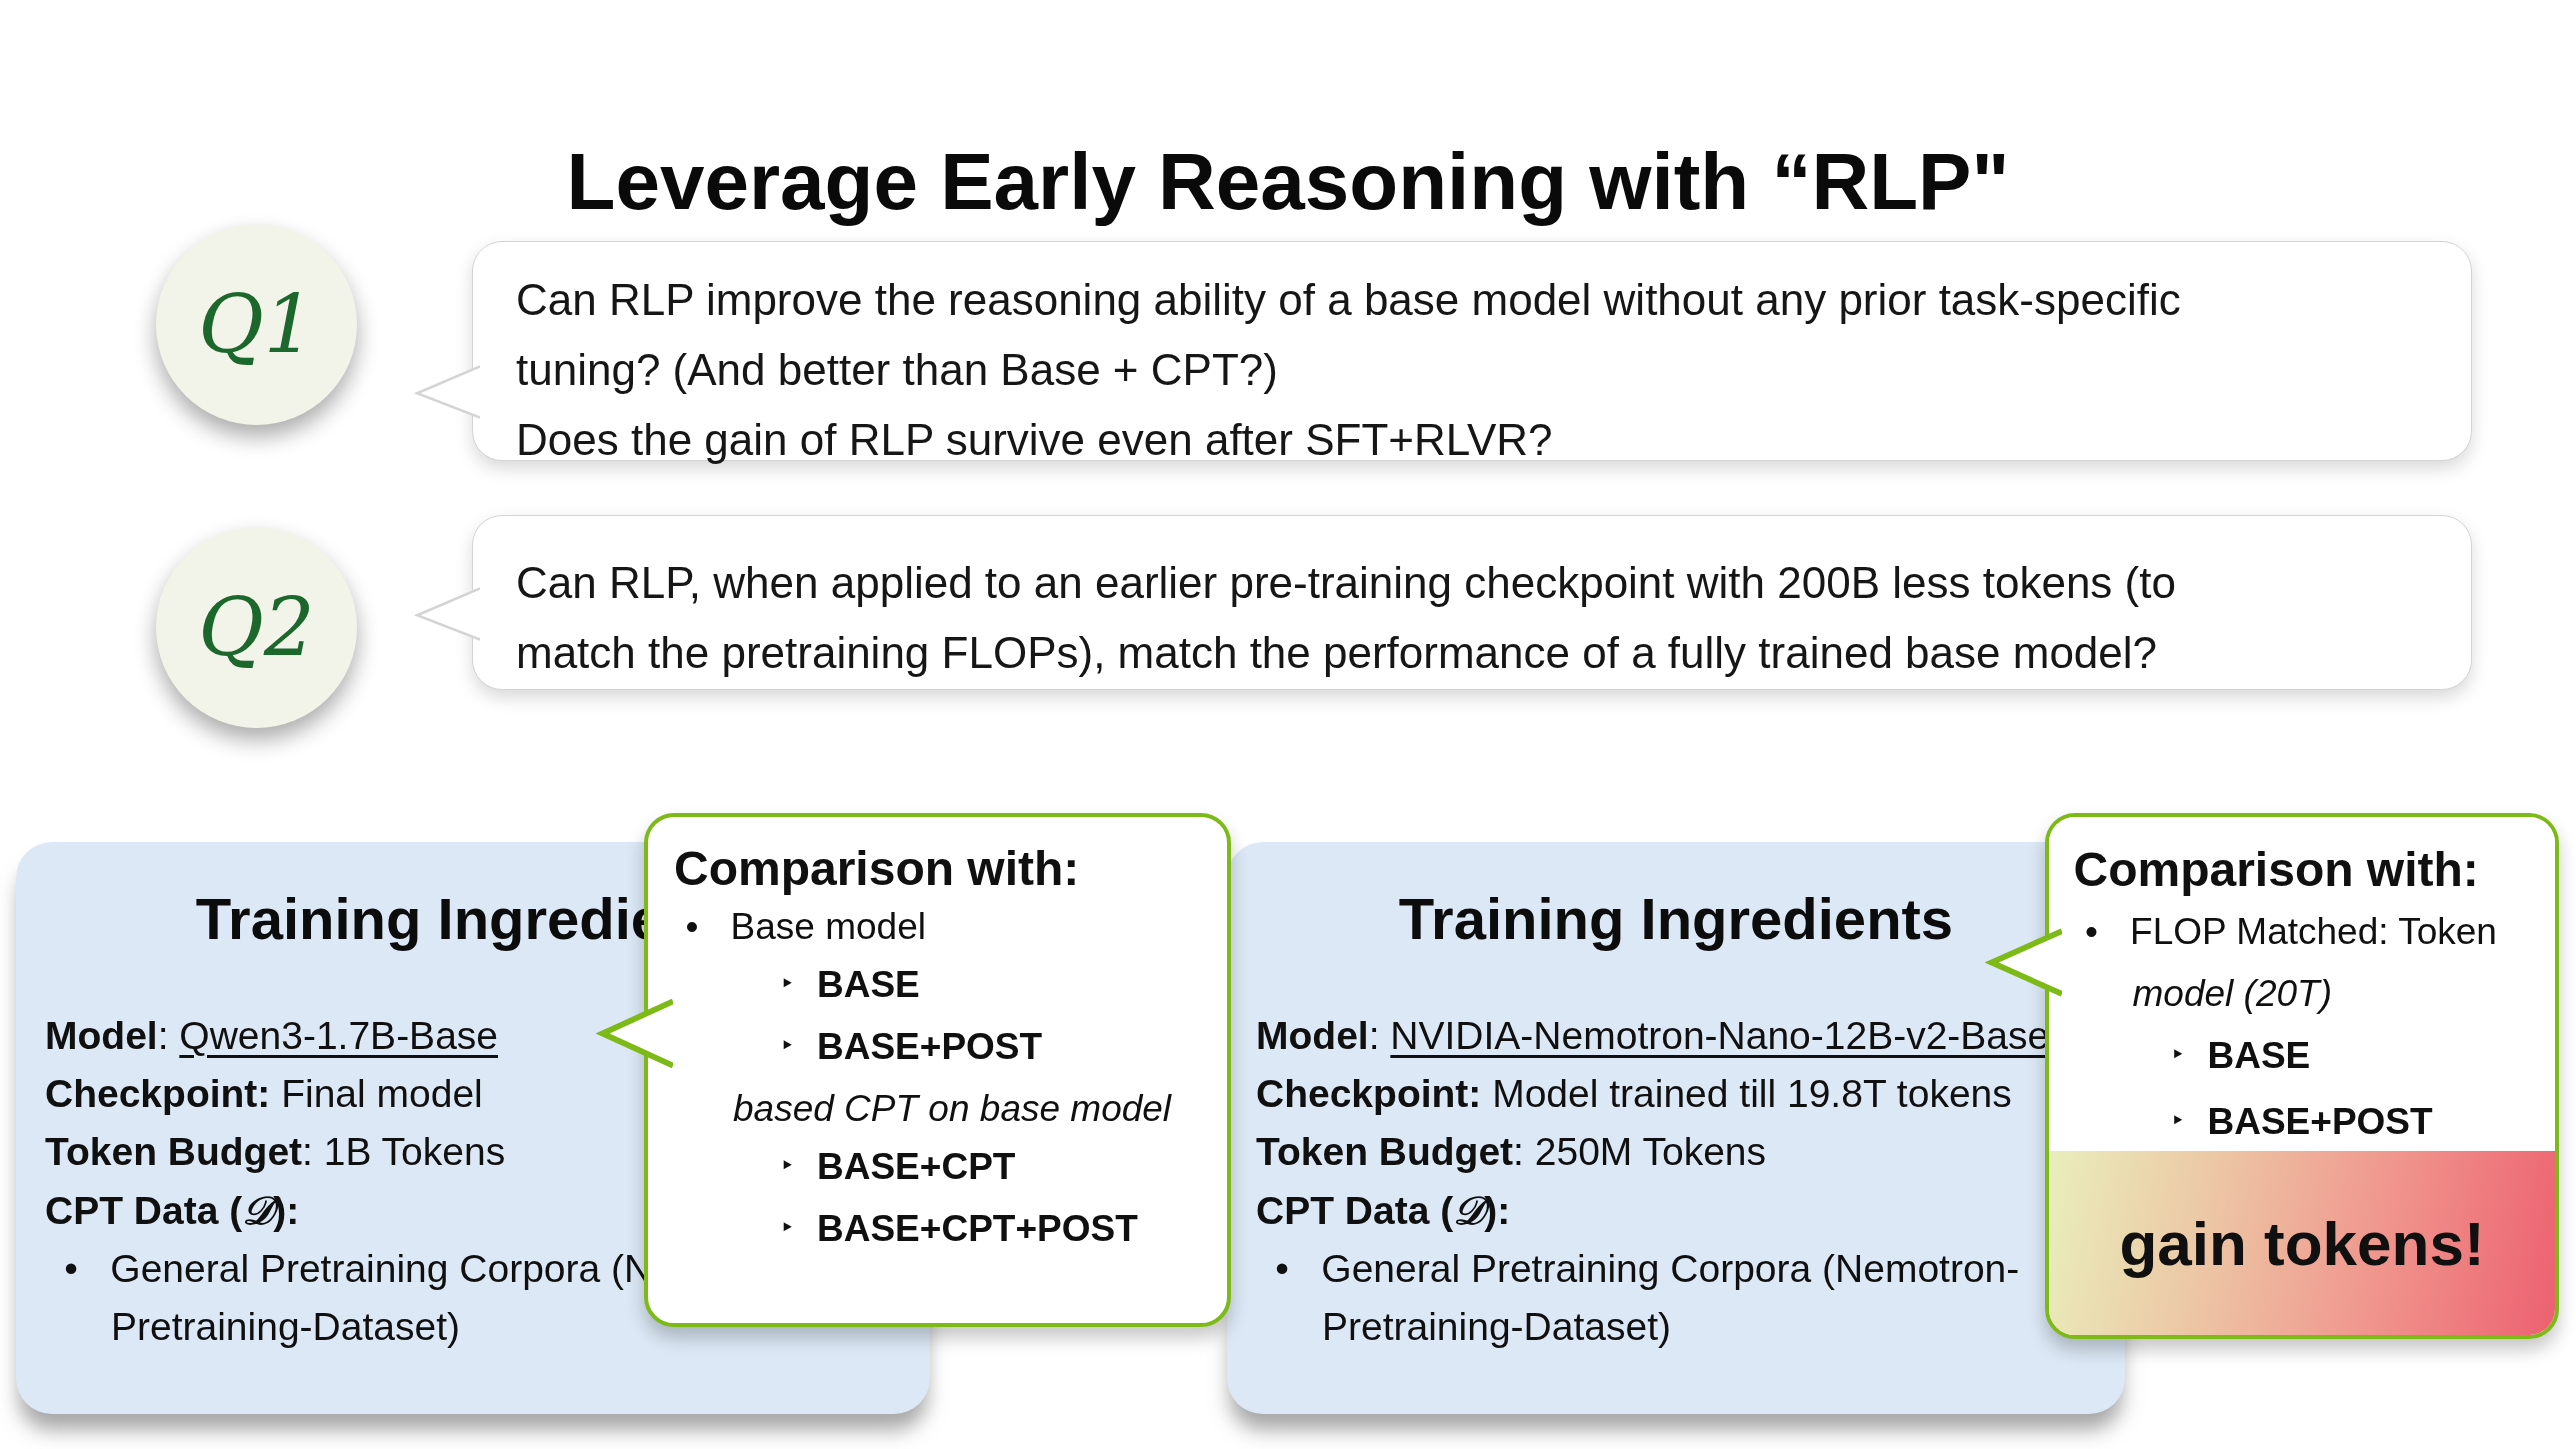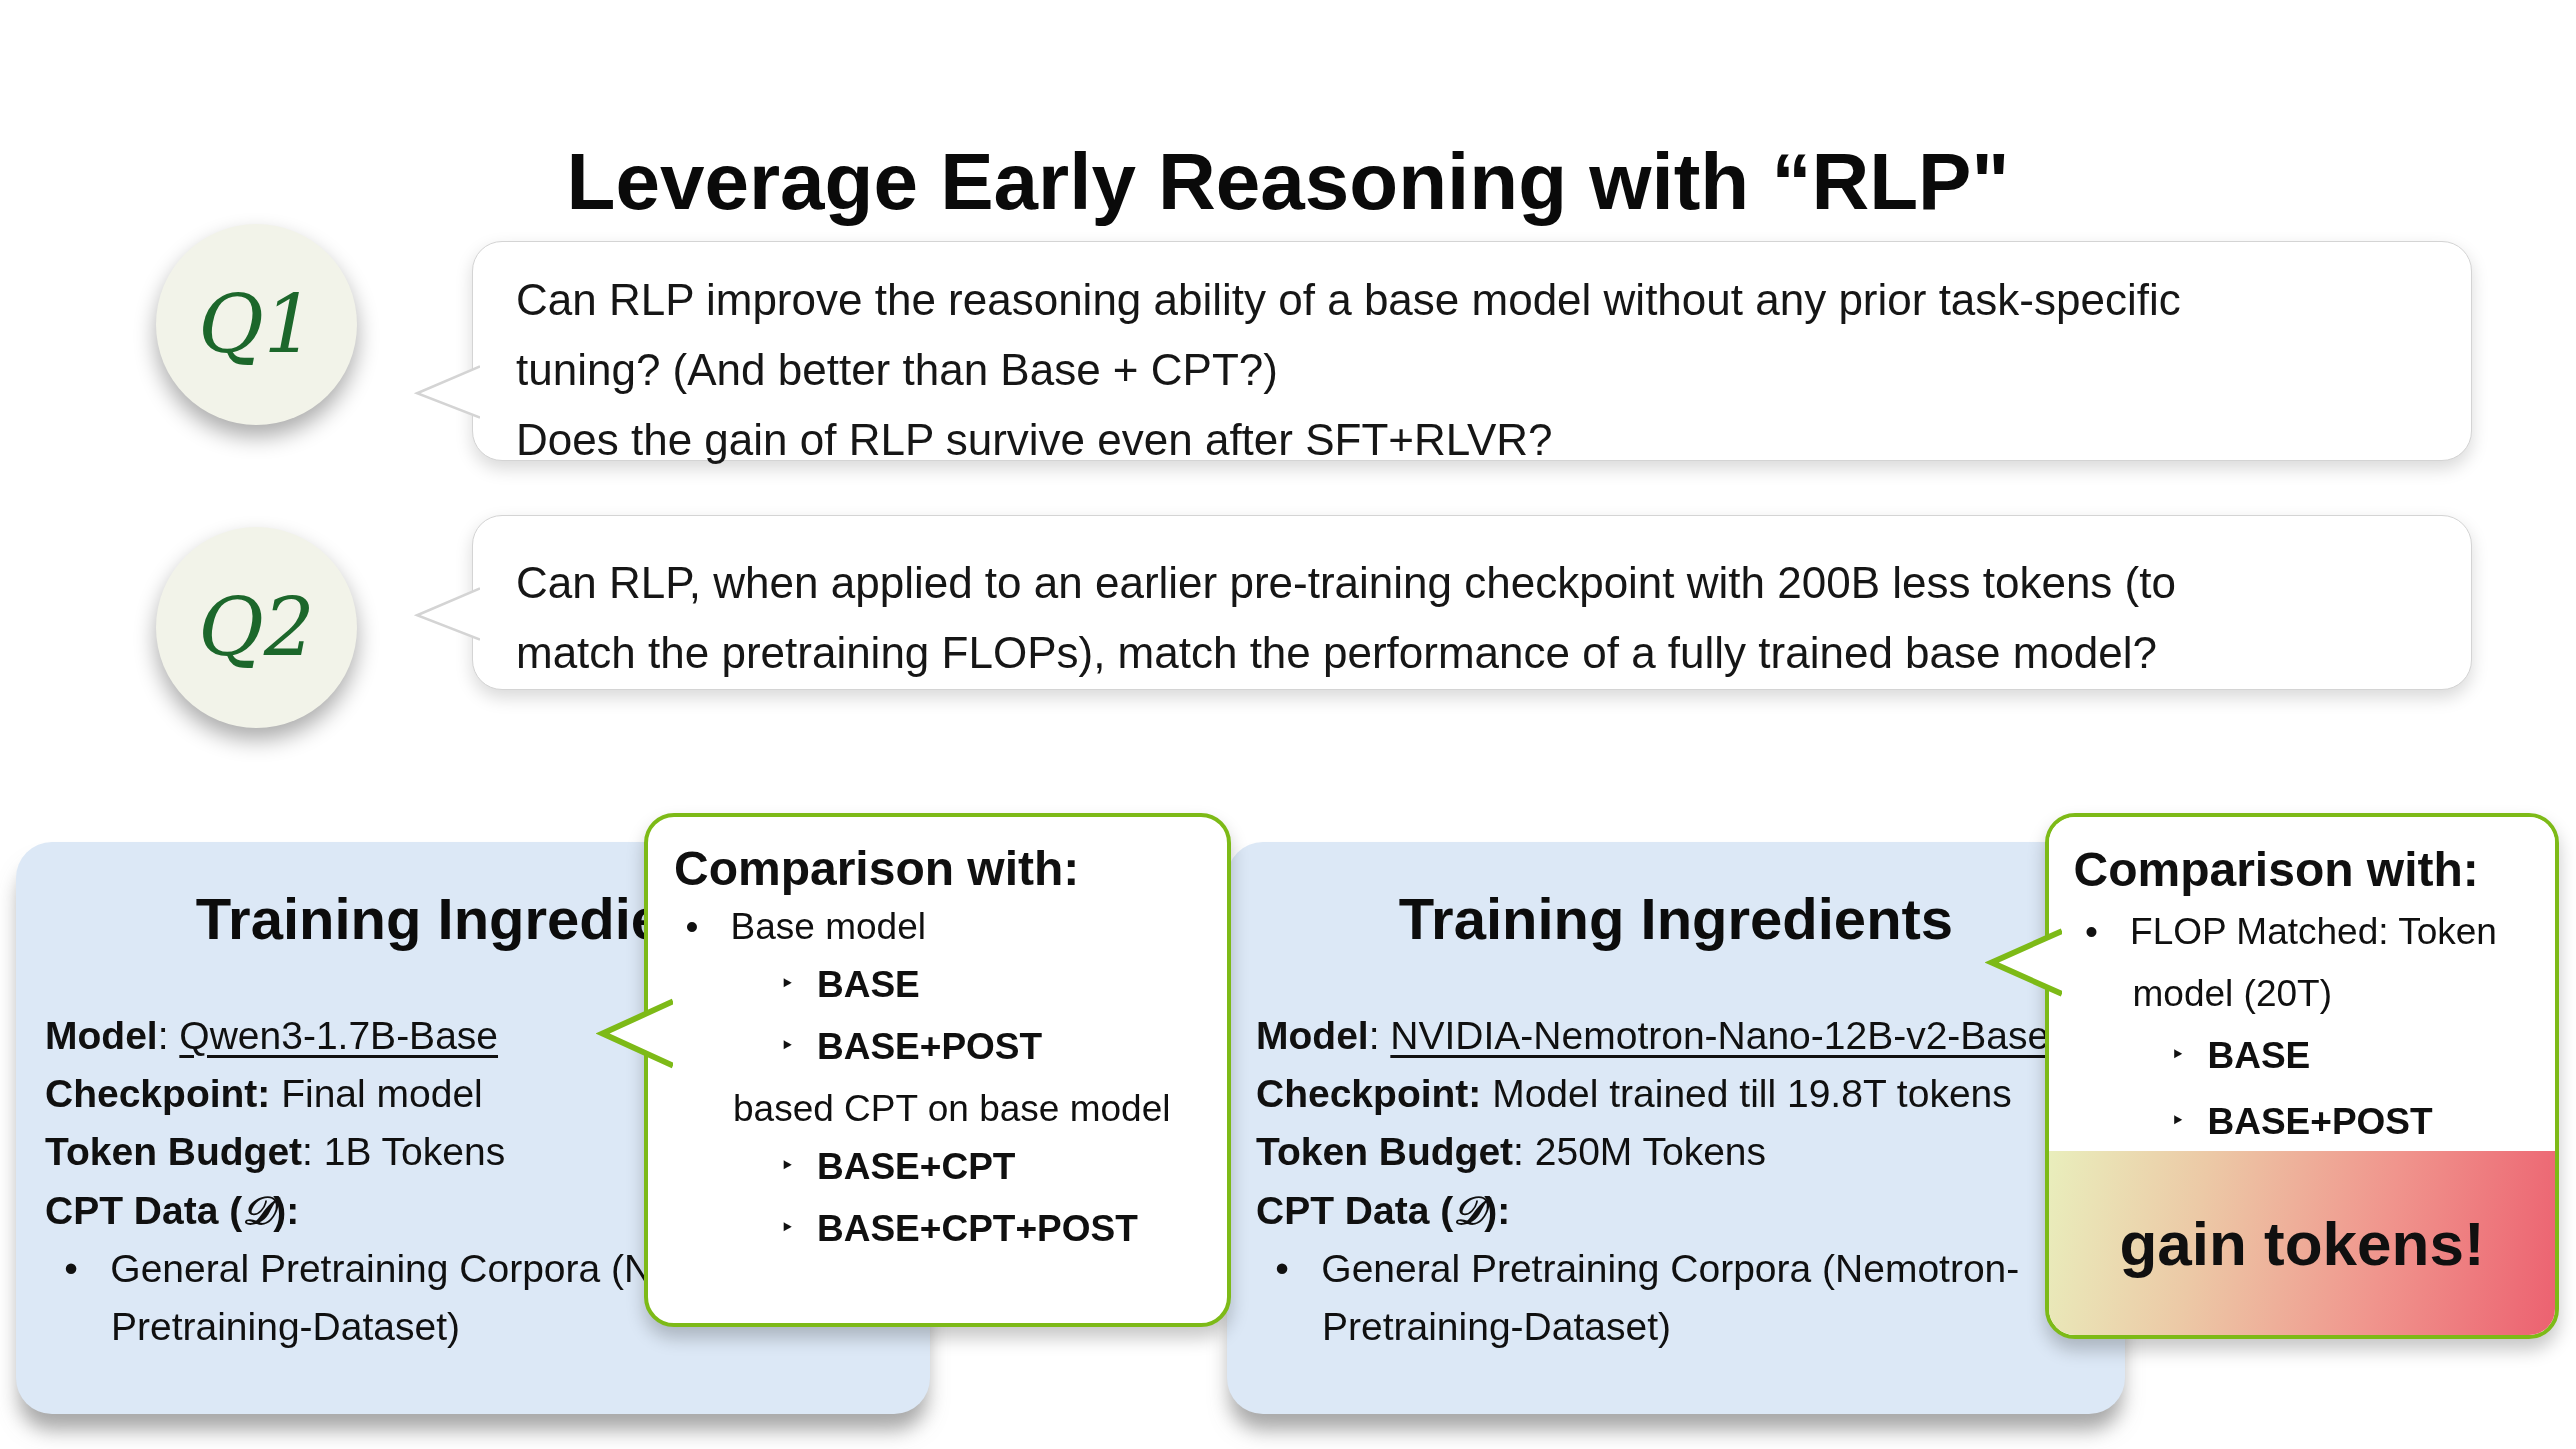--- a/index.html
+++ b/index.html
@@ -45,21 +45,21 @@
 
   
   .callout{position:absolute;background:#fff;border:4.5px solid #7dba17;border-radius:30px;
            box-shadow:0 10.3px 18px rgba(0,0,0,0.22);z-index:3;font-size:37px;color:#101010;}
   .callout.mid{left:644px;top:813px;width:587px;height:514px;padding:23px 26px 0;line-height:58px;}
   .callout.cright{left:2045px;top:813px;width:514px;height:526px;padding:0;overflow:hidden;
                   display:flex;flex-direction:column;}
   .rc-white{height:334px;padding:22px 24.5px 0;background:#fff;line-height:62px;}
   .co-title{font-weight:700;font-size:48px;}
   .co-line{padding-left:11.6px;}
-  .co-cont{padding-left:59px;}
+  .co-cont{padding-left:59px;font-style:italic;}
   .co-sub{padding-left:106px;font-weight:700;}
   .rc-white .co-sub{padding-left:97px;}
   .cdot{display:inline-block;width:45px;}
   .mk{display:inline-block;width:37px;font-size:24.5px;transform:translateY(-5.2px);font-weight:400;}
   .hl{font-weight:700;color:#9d2057;}
 
   .gtail path{fill:#ffffff;stroke:#7dba17;stroke-width:9;}
   .tmid{left:596px;top:995px;width:77px;height:77px;z-index:4;}
   .tright{left:1985px;top:926px;width:77px;height:73px;z-index:4;}
 

